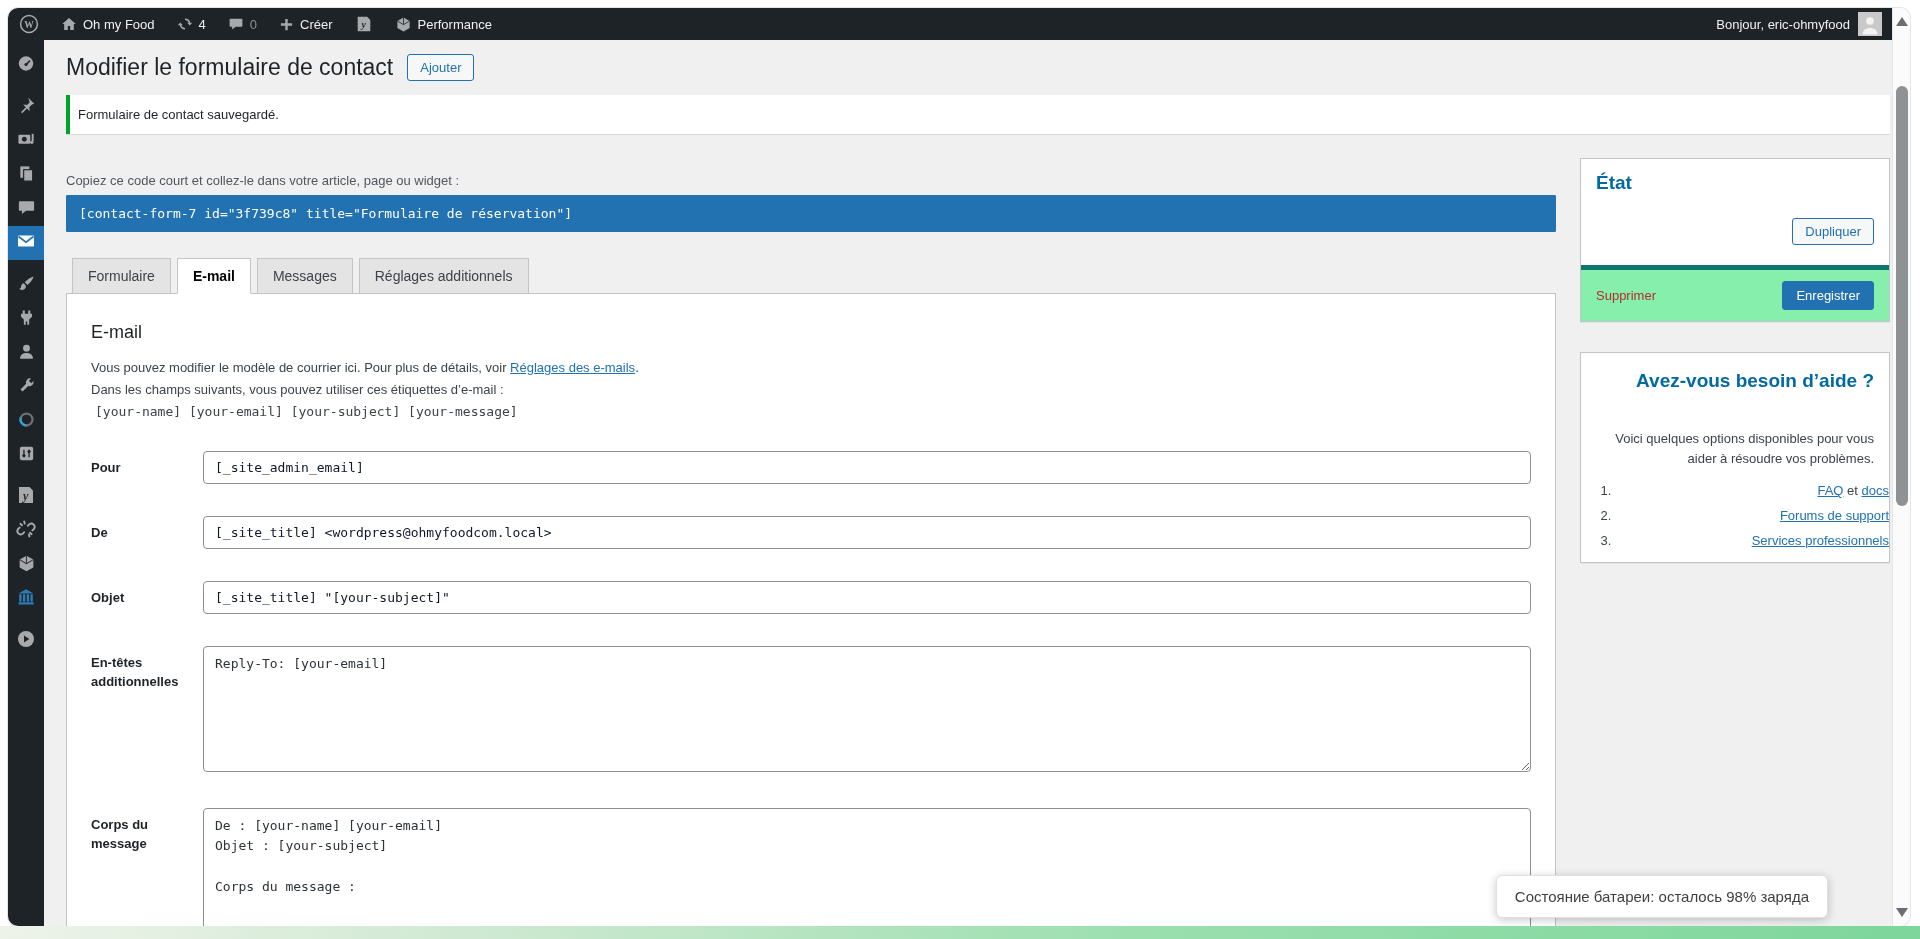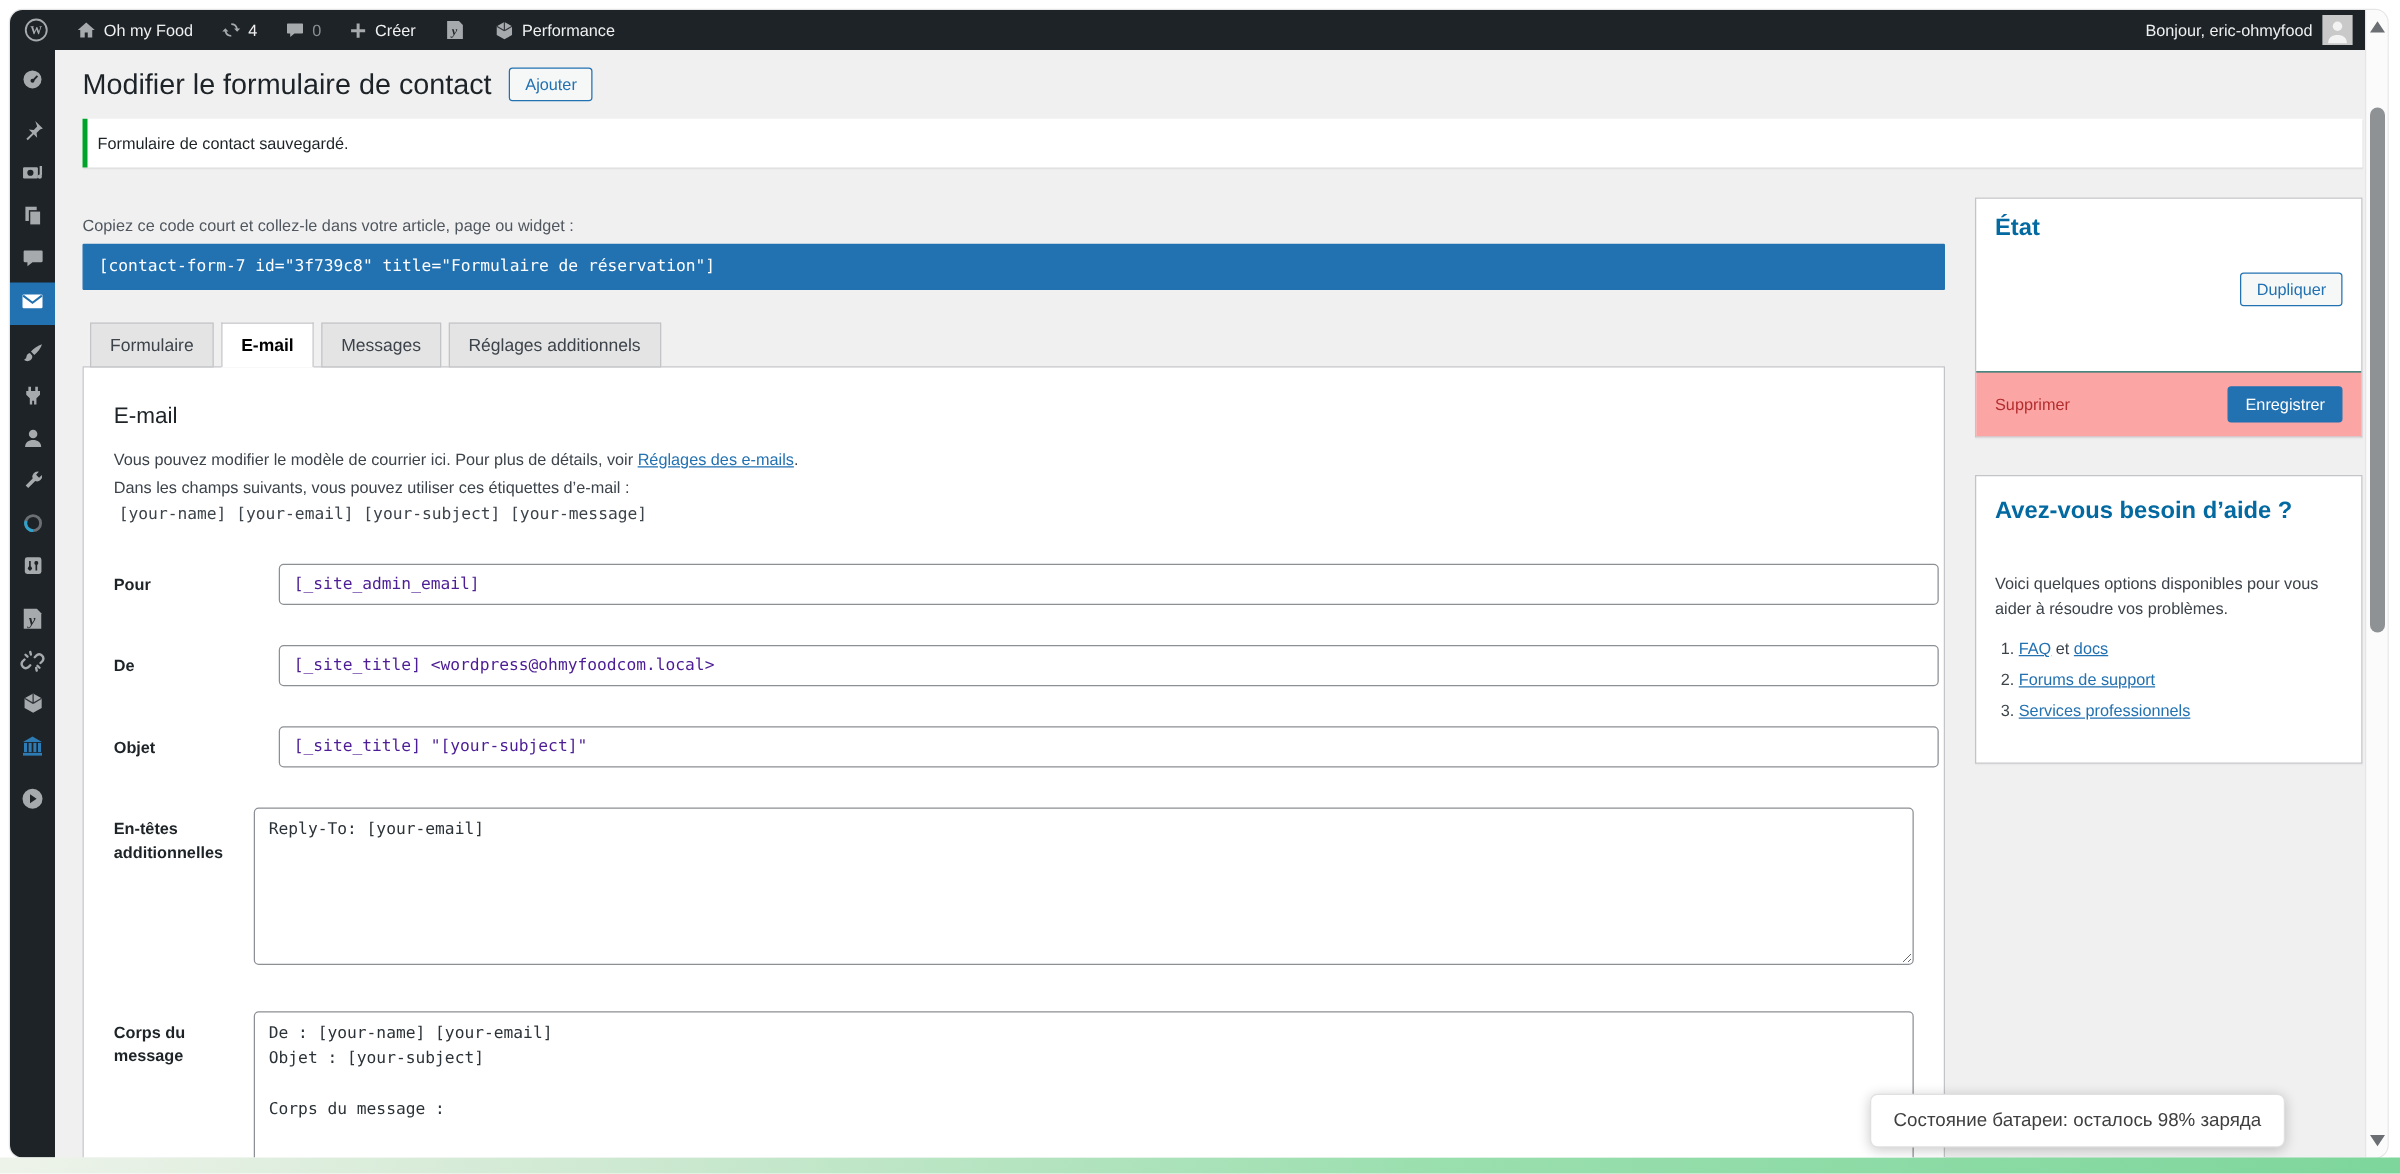--- a/index.html
+++ b/index.html
@@ -104,46 +104,46 @@
   }
   .field-row { display: flex; margin-top: 32px; align-items: flex-start; }
   .field-row:first-of-type { margin-top: 36px; }
   .field-label {
     width: 112px; flex: none; font-size: 13px; font-weight: 700; color: #1d2327;
     padding-top: 8px; line-height: 1.45;
   }
   .field-control { flex: 1; }
   .cf7-input {
     width: 100%; height: 33px; border: 1px solid #8c8f94; border-radius: 4px; background: #fff;
-    font-family: "DejaVu Sans Mono", monospace; font-size: 13px; color: #4c1d95; padding: 0 11px; margin-left: 20px;
+    font-family: "DejaVu Sans Mono", monospace; font-size: 13px; color: #0f172a; padding: 0 11px;
   }
   textarea.cf7-area {
     width: 100%; border: 1px solid #8c8f94; border-radius: 4px; background: #fff;
     font-family: "DejaVu Sans Mono", monospace; font-size: 13px; color: #2c3338;
     padding: 7px 11px; line-height: 1.55; resize: vertical;
   }
   #headers-area { height: 126px; }
   #body-area { height: 150px; }
   
   .postbox {
     background: #fff; border: 1px solid #c3c4c7; box-shadow: 0 1px 1px rgba(0,0,0,.04);
     margin-bottom: 30px;
   }
   .postbox-title { font-size: 19px; font-weight: 700; color: #0369a1; padding: 13px 15px 6px; }
   .status-inside { padding: 18px 15px 20px; text-align: right; }
   .submit-row {
-    border-top: 1px solid #0f766e; background: #fca5a5; padding: 11px 15px;
-    display: flex; align-items: center; justify-content: space-between; margin-top: 32px;
+    border-top: 5px solid #0f766e; background: #86efac; padding: 11px 15px;
+    display: flex; align-items: center; justify-content: space-between;
   }
   .delete-link { color: #b32d2e; font-size: 13px; text-decoration: none; cursor: pointer; }
   .btn-primary {
     background: #2271b1; border: 1px solid #2271b1; color: #fff; font-size: 13px;
     padding: 6px 13px; border-radius: 3px; cursor: pointer; font-family: inherit;
   }
-  .help-box { padding: 4px 0 24px; }
+  .help-box { padding: 4px 0 4px; text-align: right; }
   .help-box p { font-size: 13px; color: #3c434a; line-height: 1.55; padding: 6px 15px 0; margin-top: 25px; }
   .help-box ol { margin: 14px 0 0 34px; font-size: 13px; color: #3c434a; }
   .help-box li { margin-bottom: 10px; }
   
   .battery-tooltip {
     position: absolute; right: 82px; bottom: 8px; background: #fff; border: 1px solid #e0e0e0;
     border-radius: 6px; box-shadow: 0 2px 10px rgba(0,0,0,.22);
     padding: 12px 18px; font-size: 15px; color: #3f3f3f; white-space: nowrap; z-index: 10;
   }
 </style>

